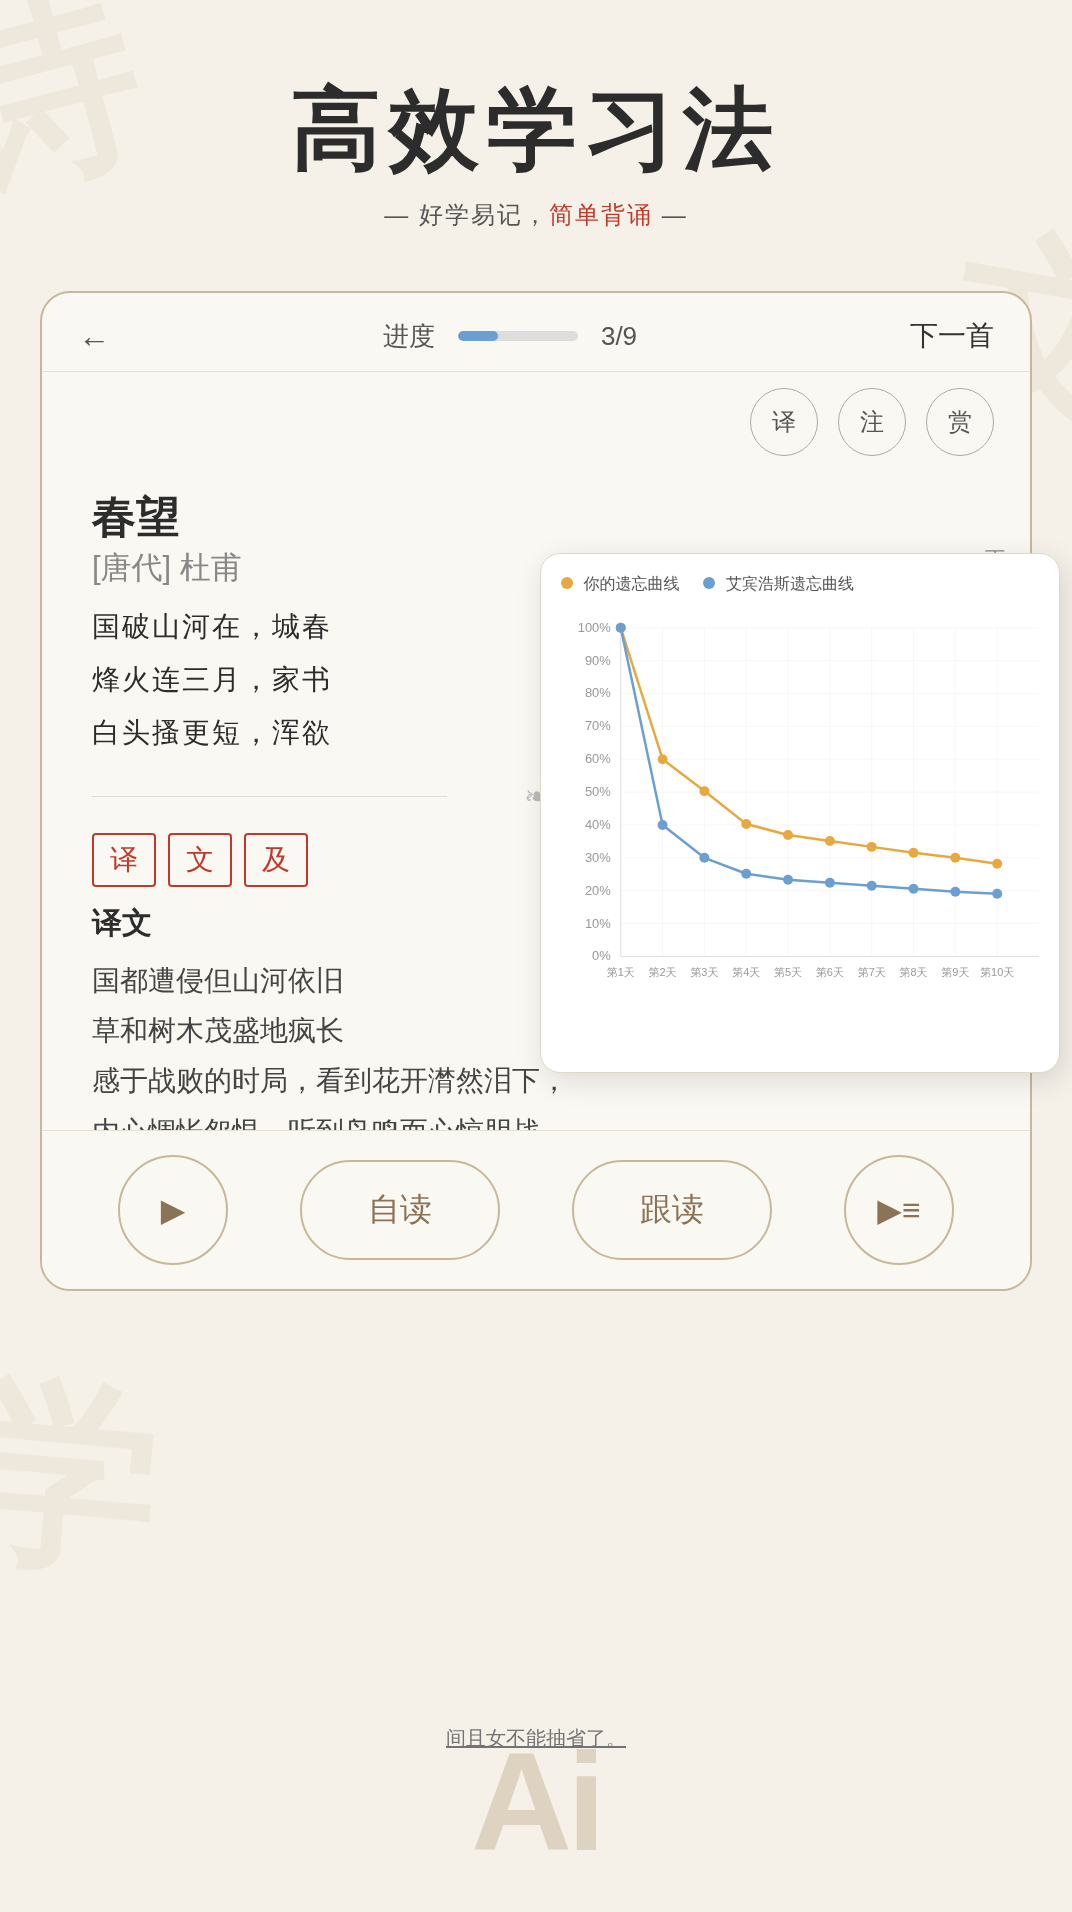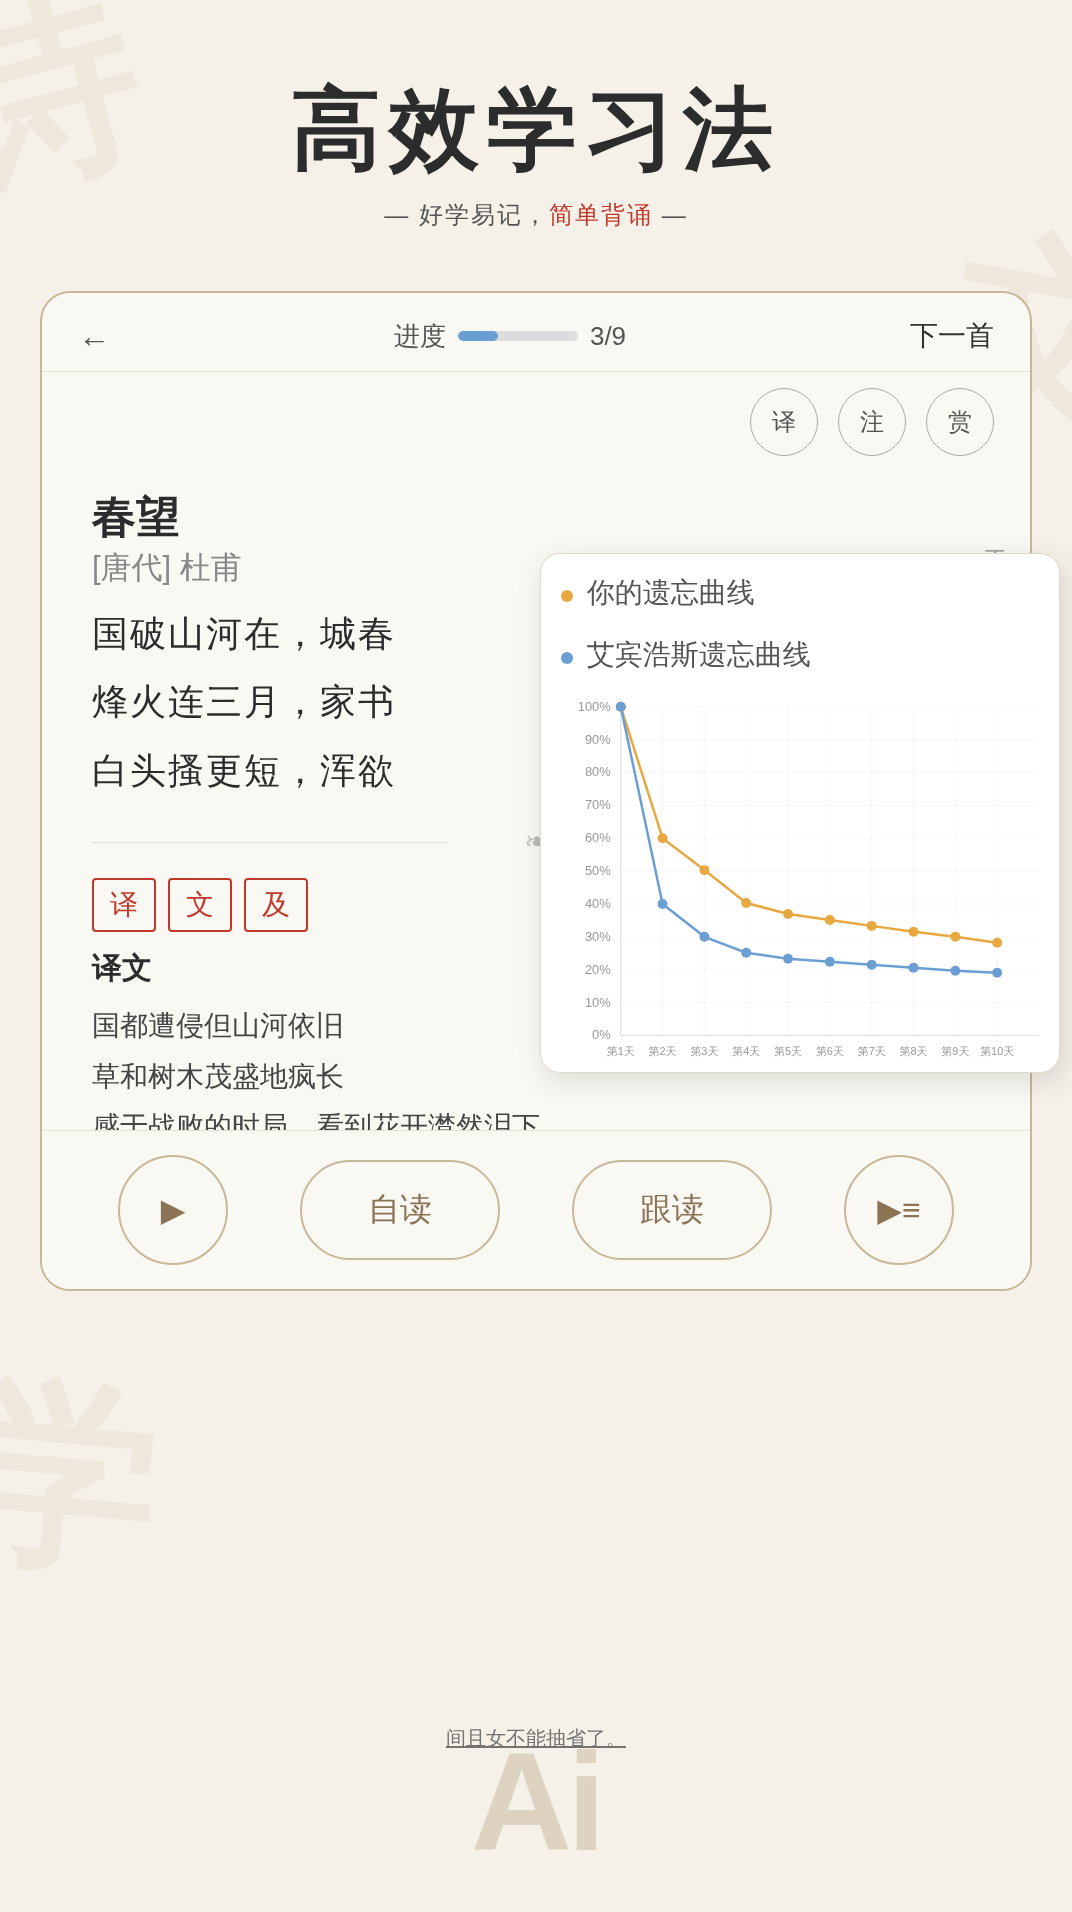--- a/index.html
+++ b/index.html
@@ -72,21 +72,21 @@
       padding: 24px 36px 16px;
       border-bottom: 1px solid #e8e0d0;
     }
     .nav-back {
       font-size: 32px;
       color: #555;
     }
     .nav-progress {
       display: flex;
       align-items: center;
-      gap: 12px;
+      gap: 23px;
       font-size: 26px;
       color: #555;
       justify-content: center;
     }
     .progress-bar-container {
       width: 120px;
       height: 10px;
       background: #ddd;
       border-radius: 5px;
       overflow: hidden;
@@ -133,21 +133,21 @@
     }
     .poem-author {
       font-size: 31px;
       color: #6b9fd4;
       margin-bottom: 11px;
     }
     .poem-author span {
       color: #888;
     }
     .poem-line {
-      font-size: 36px;
+      font-size: 28px;
       color: #2c2c2c;
       line-height: 1.9;
       letter-spacing: 2px;
     }
 
     
     .side-label {
       position: absolute;
       right: 20px;
       top: 240px;
@@ -226,23 +226,22 @@
       border-radius: 20px;
       border: 1px solid #e0d8c8;
       padding: 20px;
       box-shadow: 4px 8px 30px rgba(0,0,0,0.12);
       z-index: 20;
     }
     .curve-legend {
       display: flex;
       gap: 24px;
       margin-bottom: 12px;
-      font-size: 28px;
+      font-size: 16px;
       color: #555;
-      flex-direction: column;
     }
     .legend-dot {
       width: 12px;
       height: 12px;
       border-radius: 50%;
       display: inline-block;
       margin-right: 6px;
     }
     .curve-chart {
       width: 100%;

